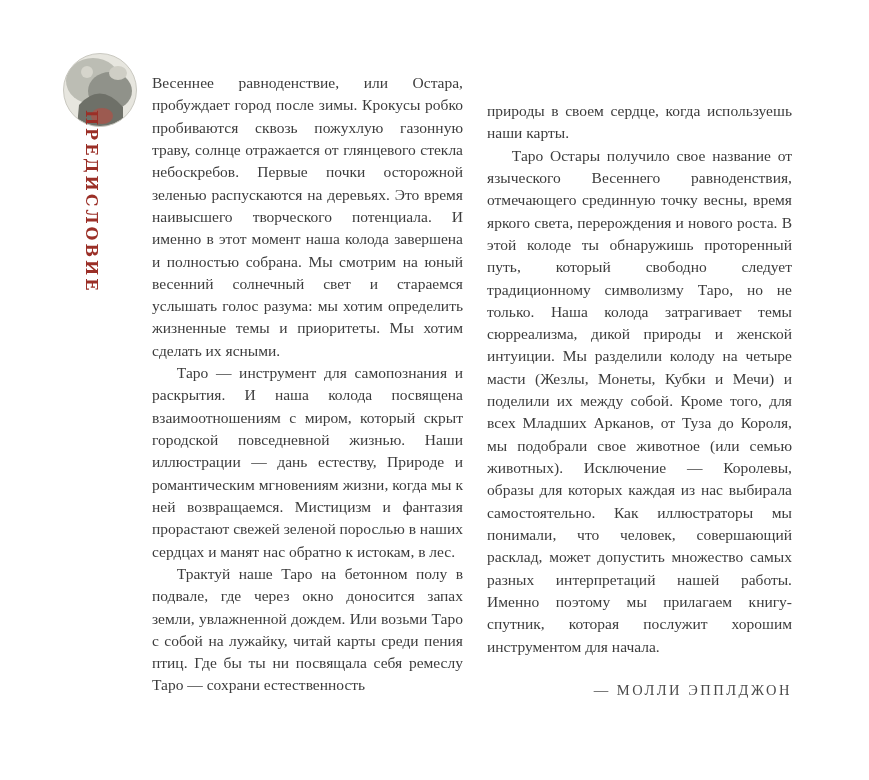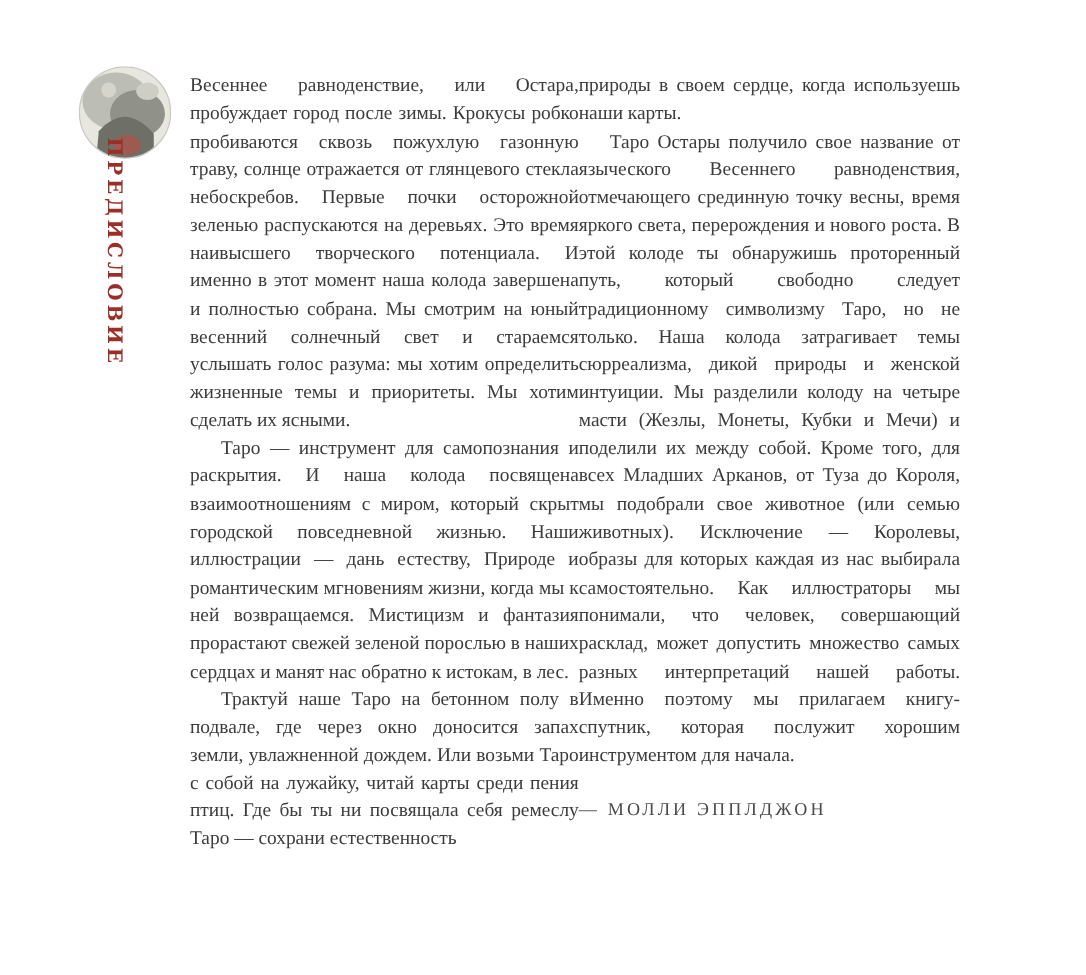--- a/index.html
+++ b/index.html
@@ -32,35 +32,37 @@
     font-family: "DejaVu Serif", "Liberation Serif", serif;
     font-weight: bold;
     font-size: 16px;
     letter-spacing: 3px;
     color: var(--accent, #9b2f27);
     white-space: nowrap;
   }
   .text-columns {
     position: absolute;
     left: 152px;
-    top: 58px;
+    top: 72px;
     width: 640px;
     display: flex;
+    gap: 24px;
   }
   .column-left  { width: 311px; }
-  .column-right { width: 305px; }
+  .column-right { width: 305px; margin-top: 28px; }
   .para {
     margin: 0;
     text-align: justify;
     font-size: 15.5px;
     line-height: 1.44;
   }
   .para.indent { text-indent: 1.6em; }
   .signature {
     margin: 24px 0 0 0;
+    text-align: right;
     font-size: 14.5px;
     letter-spacing: 2.5px;
     color: #4b4b4b;
     white-space: nowrap;
   }
 </style>
 </head>
 <body>
 
 <div class="page">

